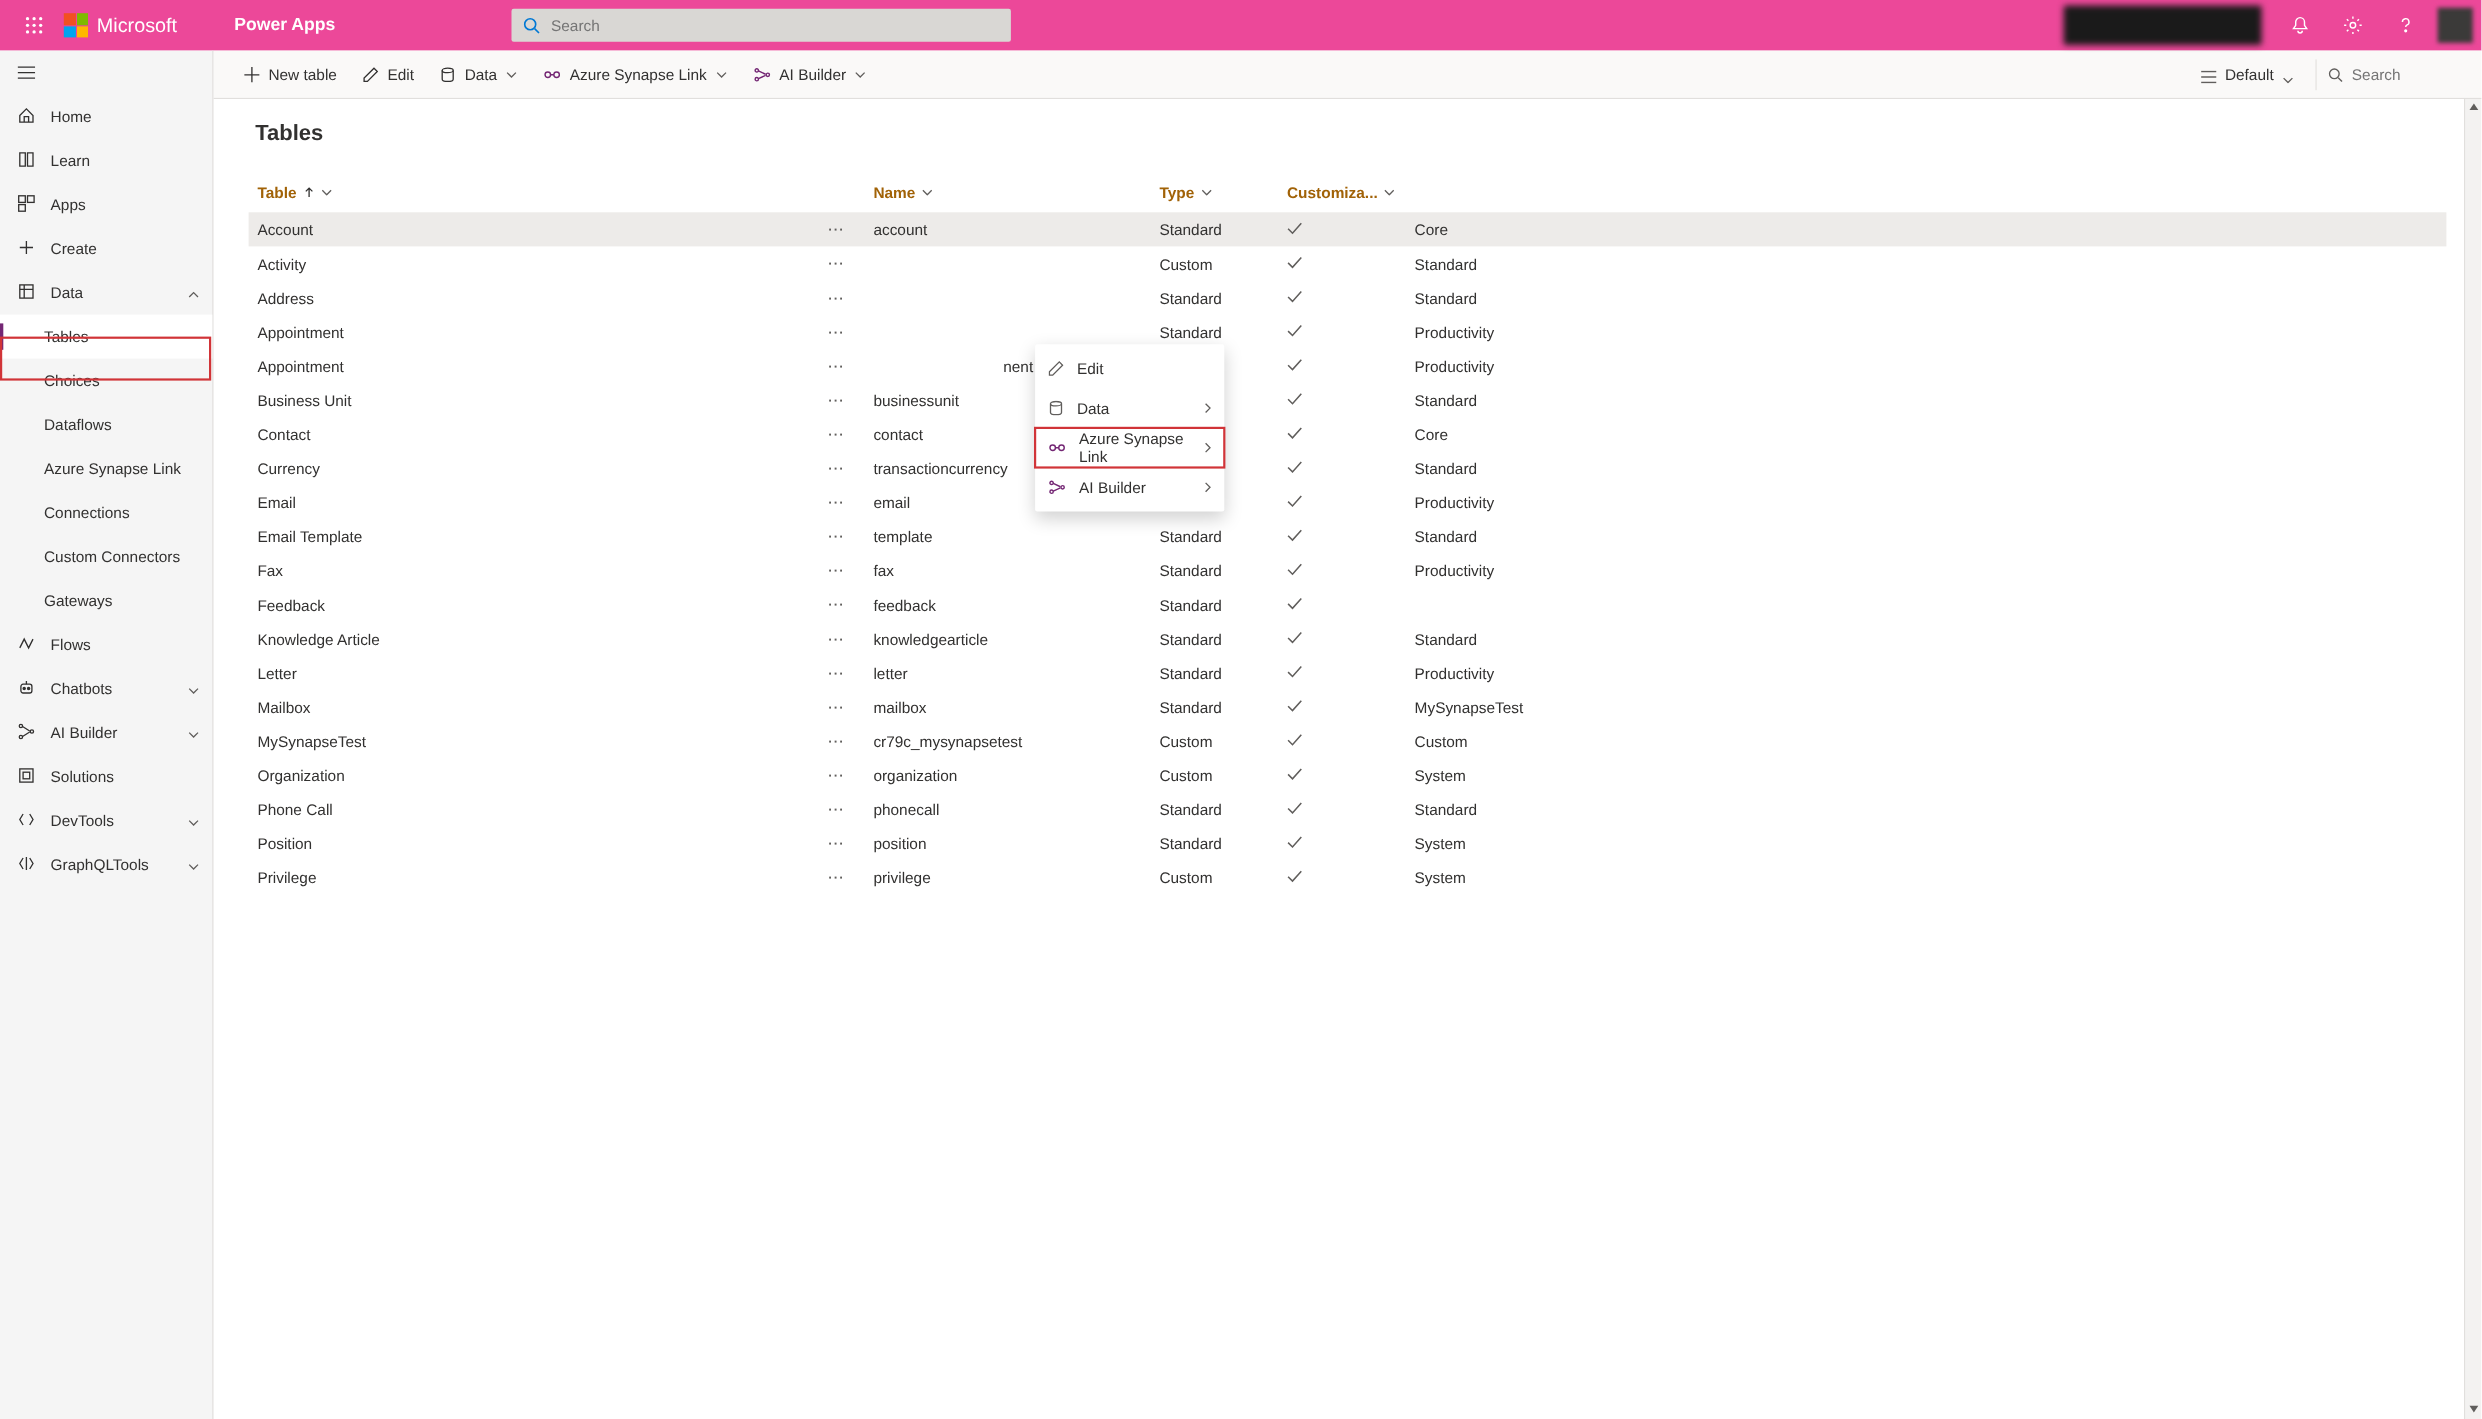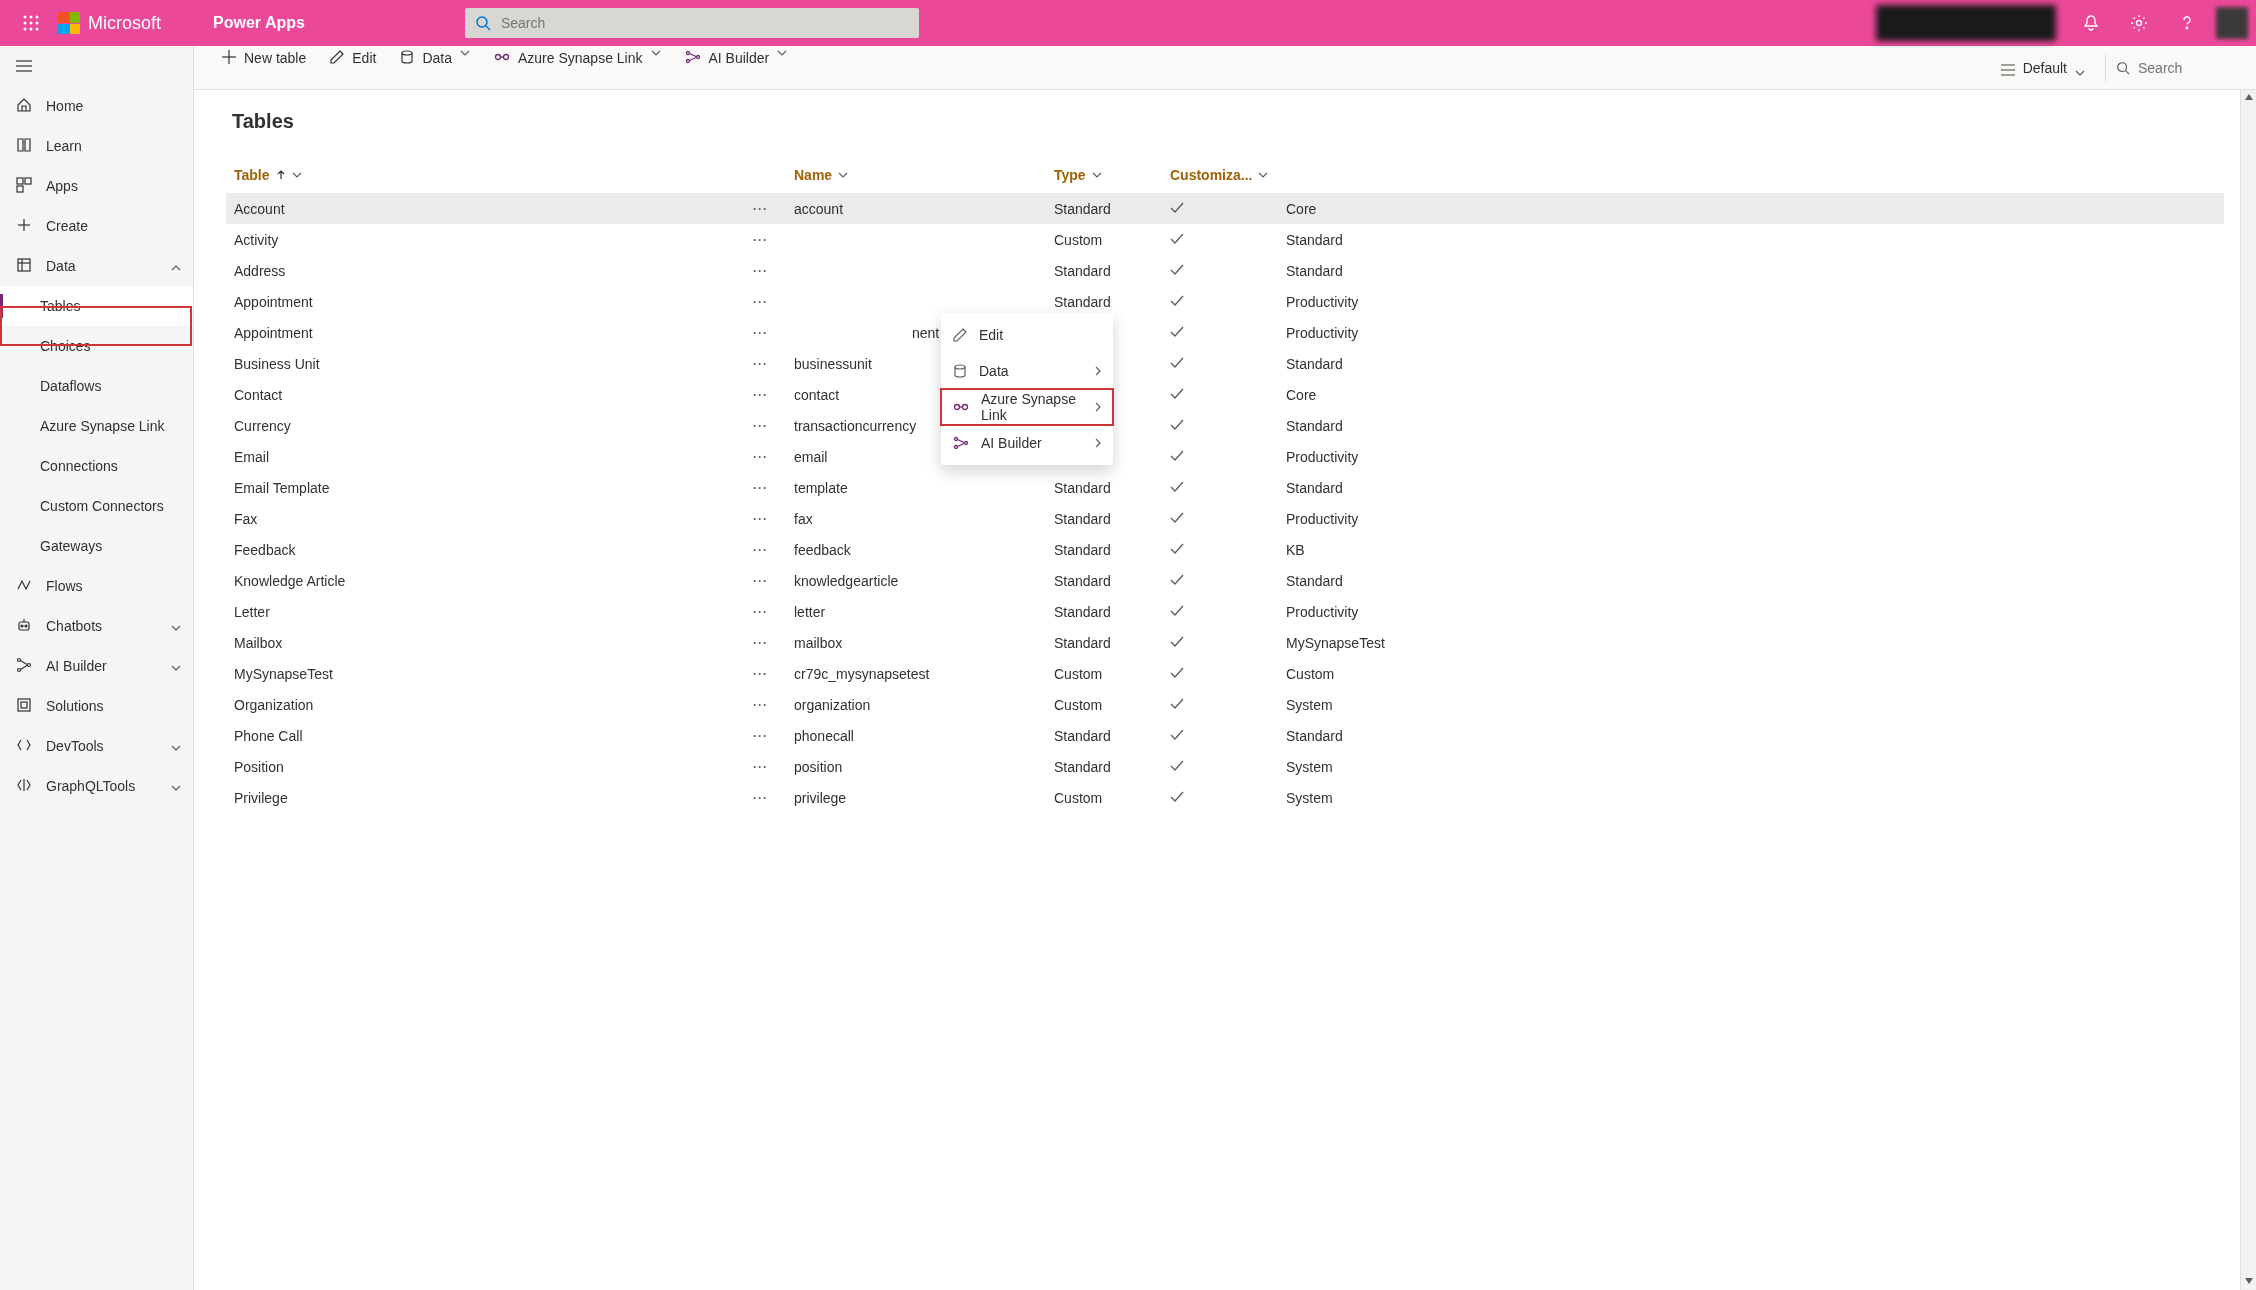--- a/index.html
+++ b/index.html
@@ -33,21 +33,21 @@
 .nav-item { height: 40px; display: flex; align-items: center; padding-left: 16px; cursor: pointer; gap: 14px; position: relative;}
 .nav-item .chev { margin-left: auto; margin-right: 12px; color:#605e5c;}
 .nav-sub { padding-left: 40px; }
 .nav-item.active { background: #fff; }
 .nav-item.active::before { content:""; position:absolute; left:0; top:8px; bottom:8px; width:3px; background:#742774;}
 .red-box-nav { position:absolute; left:0; top:260px; width:192px; height:40px; border:2px solid #d13438; pointer-events:none;}
 
 
 .main { flex: 1; display: flex; flex-direction: column; min-width: 0; }
 .command-bar { height: 44px; border-bottom: 1px solid #e1dfdd; background: #faf9f8; display: flex; align-items: center; padding: 0 18px; gap: 4px;}
-.cmd-btn { display: flex; gap: 8px; height: 36px; padding: 0 10px; cursor: pointer; border-radius: 2px;}
+.cmd-btn { display: flex; align-items: center; gap: 8px; height: 36px; padding: 0 10px; cursor: pointer; border-radius: 2px;}
 .cmd-btn svg { color: #605e5c; }
 .cmd-btn .purple { color: #742774; }
 .cmd-right { margin-left: auto; display: flex; align-items: center; gap: 10px;}
 .view-sel { display:flex; align-items:flex-end; gap:8px; padding:0 10px; cursor:pointer;}
 .search-box2 { display:flex; align-items:center; gap:8px; padding:0 10px; border-left:1px solid #e1dfdd; height:28px;}
 .search-box2 input { border:none; outline:none; background:transparent; font-size:14px; width:90px;}
 
 .content { flex:1; overflow:auto; padding: 20px 32px 0 32px; position: relative;}
 .page-title { font-size: 20px; font-weight: 600; margin-bottom: 28px; padding-left:6px;}
 
@@ -505,21 +505,20 @@
             <div class="tbl-row">
     <div class="cell-table">
       <span>Feedback</span>
       <span class="more-dots">···</span>
     </div>
     <div>feedback</div>
     <div>Standard</div>
     <div class="check"><svg width="14" height="12" viewBox="0 0 14 12" fill="none" stroke="#605e5c" stroke-width="1.4">
                   <path d="M1 6l4 4 8-9"></path>
                 </svg></div>
-    <div>KB</div>
             </div>
             <div class="tbl-row">
     <div class="cell-table">
       <span>Knowledge Article</span>
       <span class="more-dots">···</span>
     </div>
     <div>knowledgearticle</div>
     <div>Standard</div>
     <div class="check"><svg width="14" height="12" viewBox="0 0 14 12" fill="none" stroke="#605e5c" stroke-width="1.4">
                   <path d="M1 6l4 4 8-9"></path>

